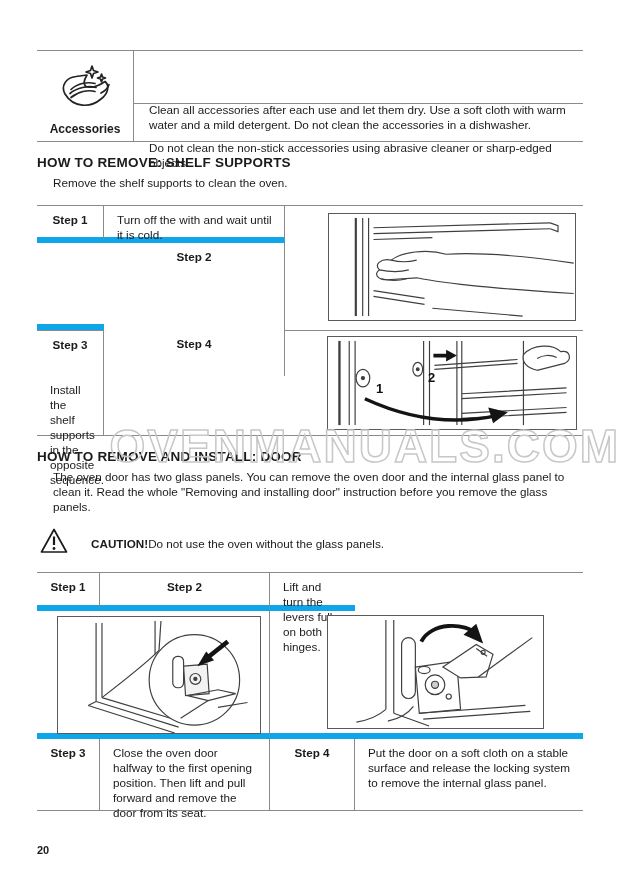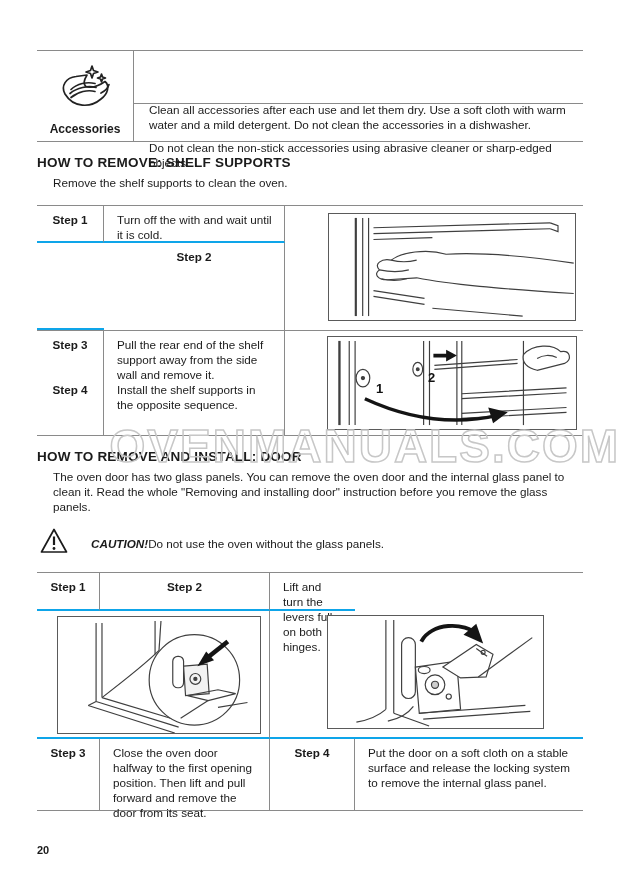--- a/index.html
+++ b/index.html
@@ -24,36 +24,36 @@
   p.intro { font-size:11.7px; margin:5px 16px 0; line-height:15px; }
 
   
   .tbl { display:grid; border-top:1px solid #8a8a8a; border-bottom:1px solid #8a8a8a;
     font-size:11.7px; line-height:15px; }
   .tbl1 { grid-template-columns:67px 181px 1fr; grid-template-rows:37px 87px 46px 59px; margin-top:15px; }
   .tbl2 { grid-template-columns:63px 170px 85px 1fr; grid-template-rows:38px 128px 71px; margin-top:12px; }
   .lbl { font-weight:bold; text-align:center; padding:6px 2px 0; border-right:1px solid #8a8a8a; }
   .txt { padding:6px 12px 0 13px; }
   .br { border-right:1px solid #8a8a8a; }
-  .bb { border-bottom:2px solid #0ea5e9; }
+  .bb { border-bottom:6px solid #0ea5e9; }
   .figcell { position:relative; }
   .figbox { border:1px solid #5a5a5a; background:#fff; position:absolute; box-sizing:border-box; }
   #fig1 { left:43px; top:7px;  width:248px; height:108px; }
   #fig2 { left:42px; top:5px;  width:250px; height:94px;  }
   #fig3 { left:20px; top:5px;  width:204px; height:118px; }
   #fig4 { left:57px; top:4px;  width:217px; height:114px; }
   .figbox svg { display:block; width:100%; height:100%; }
   .callout { position:absolute; font-weight:bold; font-size:13px; color:#111; }
   .callout-1 { left:48px; top:44px; }
   .callout-2 { left:100px; top:33px; }
 
   
   .caution { display:flex; align-items:center; gap:22px; margin-top:12px; padding-left:2px; }
   .caution p { font-size:11.7px; margin:0; }
-  .caution-label { font-weight:bold;font-style:italic; }
+  .caution-label { font-weight:bold; }
   .caution-text { margin-left:0; }
 
   
   .watermark { position:absolute; top:419px; left:0; width:620px; text-align:right;
     font-size:46px; font-weight:bold; letter-spacing:2px; white-space:nowrap;
     color:transparent; -webkit-text-stroke:1.5px #c7c7c7; z-index:4; pointer-events:none; }
 
   .pagenum { position:absolute; left:37px; bottom:24px; font-size:11px; font-weight:bold; }
 </style>
 </head>
@@ -113,21 +113,20 @@
               <path d="M52 66 C 60 68, 70 68, 78 66"></path>
             </g>
           </svg>
         </div>
       </div>
 
       <div class="lbl">Step 2</div>
       <div class="bb" style="grid-column:1; grid-row:2;"></div>
 
       <div class="lbl" style="border-top:1px solid #8a8a8a;">Step 3</div>
-      <div class="txt br" style="border-top:1px solid #8a8a8a;">Pull the rear end of the shelf support away from the side wall and remove it.</div>
 
       <div class="figcell" style="grid-column:3; grid-row:3/5; border-top:1px solid #8a8a8a;">
         <div class="figbox" id="fig2">
           <svg viewBox="0 0 250 94">
             <g stroke="#3f3f3f" fill="none" stroke-width="1.2">
               <line x1="10" y1="4" x2="10" y2="90" stroke-width="2.4"></line>
               <line x1="20" y1="4" x2="20" y2="90"></line>
               <line x1="26" y1="4" x2="26" y2="90"></line>
               <line x1="96" y1="4" x2="96" y2="90"></line>
               <line x1="102" y1="4" x2="102" y2="90"></line>

